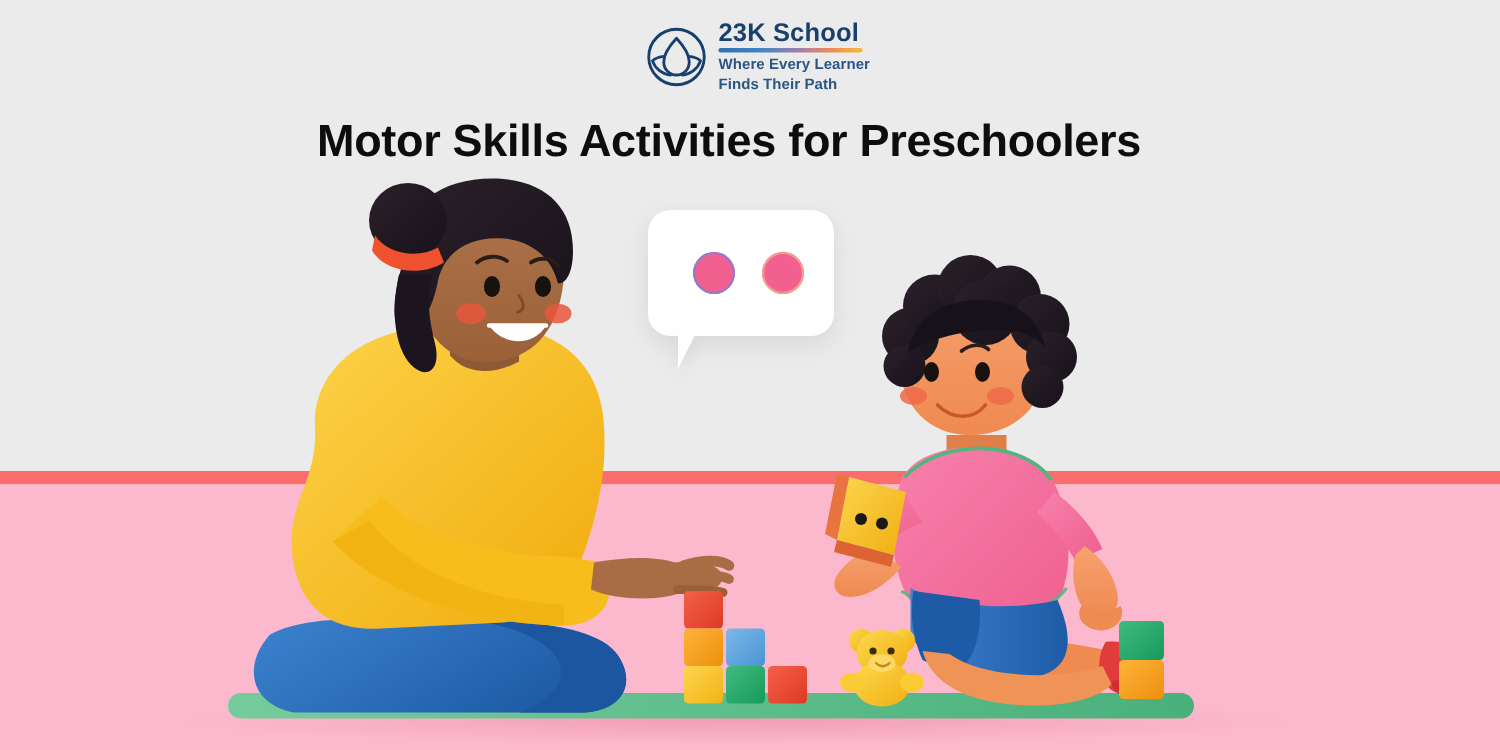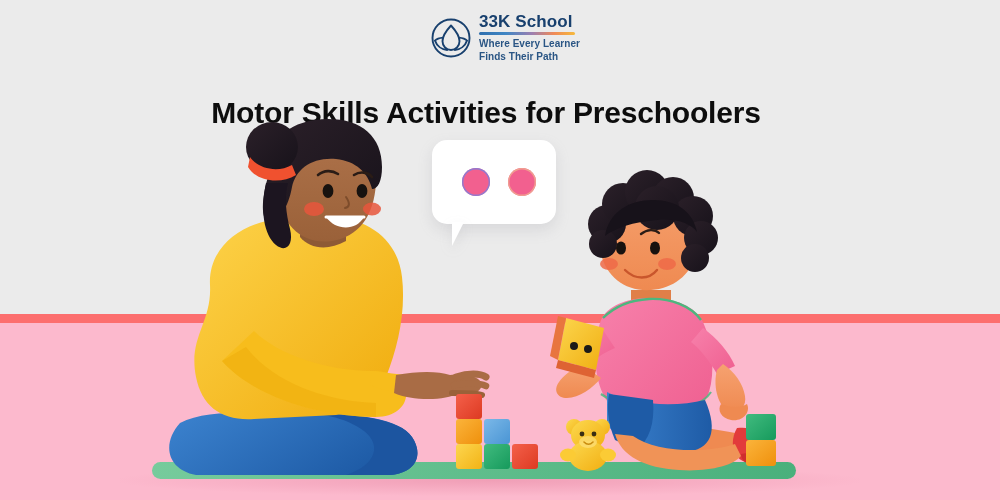--- a/index.html
+++ b/index.html
@@ -21,21 +21,21 @@
   .logo{position:absolute;left:430px;top:14px;width:150px;height:48px;display:flex;align-items:center;gap:7px;}
   .logo-mark{width:42px;height:42px;flex:none;}
   .logo-text{display:flex;flex-direction:column;justify-content:center;line-height:1;}
   .logo-title{font-size:17px;font-weight:bold;color:#18406e;letter-spacing:.1px;}
   .logo-rule{height:3px;width:96px;margin:2px 0 3px 0;border-radius:2px;
     background:linear-gradient(90deg,#2f6fae 0%,#3f86c4 28%,#9c7fb0 55%,#f08a57 78%,#f6b93b 100%);}
   .logo-tag{font-size:10px;font-weight:bold;color:#2a5584;line-height:1.28;letter-spacing:.05px;}
 
   
   .headline{position:absolute;left:0;top:78px;width:972px;text-align:center;
-    font-size:30px;font-weight:bold;color:#0d0d0d;letter-spacing:-.2px;margin-top:18px;}
+    font-size:30px;font-weight:bold;color:#0d0d0d;letter-spacing:-.2px;}
 
   
   .bubble{position:absolute;left:432px;top:140px;width:124px;height:84px;background:#fff;border-radius:15px;
     box-shadow:0 6px 14px rgba(150,150,160,.22);}
   .bubble-tail{position:absolute;left:452px;top:222px;width:0;height:0;
     border-left:12px solid #fff;border-bottom:24px solid transparent;border-right:14px solid transparent;
     filter:drop-shadow(0 5px 6px rgba(150,150,160,.18));}
   .dot{position:absolute;top:168px;width:28px;height:28px;border-radius:50%;background:#f2608f;}
   .dot.d1{left:462px;box-shadow:0 0 0 1.4px #8f7bd1 inset;}
   .dot.d2{left:508px;box-shadow:0 0 0 1.4px #f0a08f inset;}
@@ -55,21 +55,21 @@
   <div class="floor-shadow"></div>
 
   <div class="logo">
     <svg class="logo-mark" viewBox="0 0 42 42">
       <circle cx="21" cy="21" r="18.5" fill="none" stroke="#18406e" stroke-width="1.9"></circle>
       <path d="M21 8.5 C27 15 29.5 20 29.5 24.3 C29.5 29.2 25.7 33 21 33 C16.3 33 12.5 29.2 12.5 24.3 C12.5 20 15 15 21 8.5 Z" fill="none" stroke="#18406e" stroke-width="1.9" stroke-linejoin="round"></path>
       <path d="M13.1 20.6 C9.6 20.9 6.4 22.1 5 23.6 C6.8 28.8 11.6 32.6 17.1 33" fill="none" stroke="#18406e" stroke-width="1.9" stroke-linecap="round"></path>
       <path d="M28.9 20.6 C32.4 20.9 35.6 22.1 37 23.6 C35.2 28.8 30.4 32.6 24.9 33" fill="none" stroke="#18406e" stroke-width="1.9" stroke-linecap="round"></path>
     </svg>
     <div class="logo-text">
-      <div class="logo-title">33K School</div>
+      <div class="logo-title">23K School</div>
       <div class="logo-rule"></div>
       <div class="logo-tag">
         <div>Where Every Learner</div>
         <div>Finds Their Path</div>
       </div>
     </div>
   </div>
 
   <div class="headline">Motor Skills Activities for Preschoolers</div>
 

